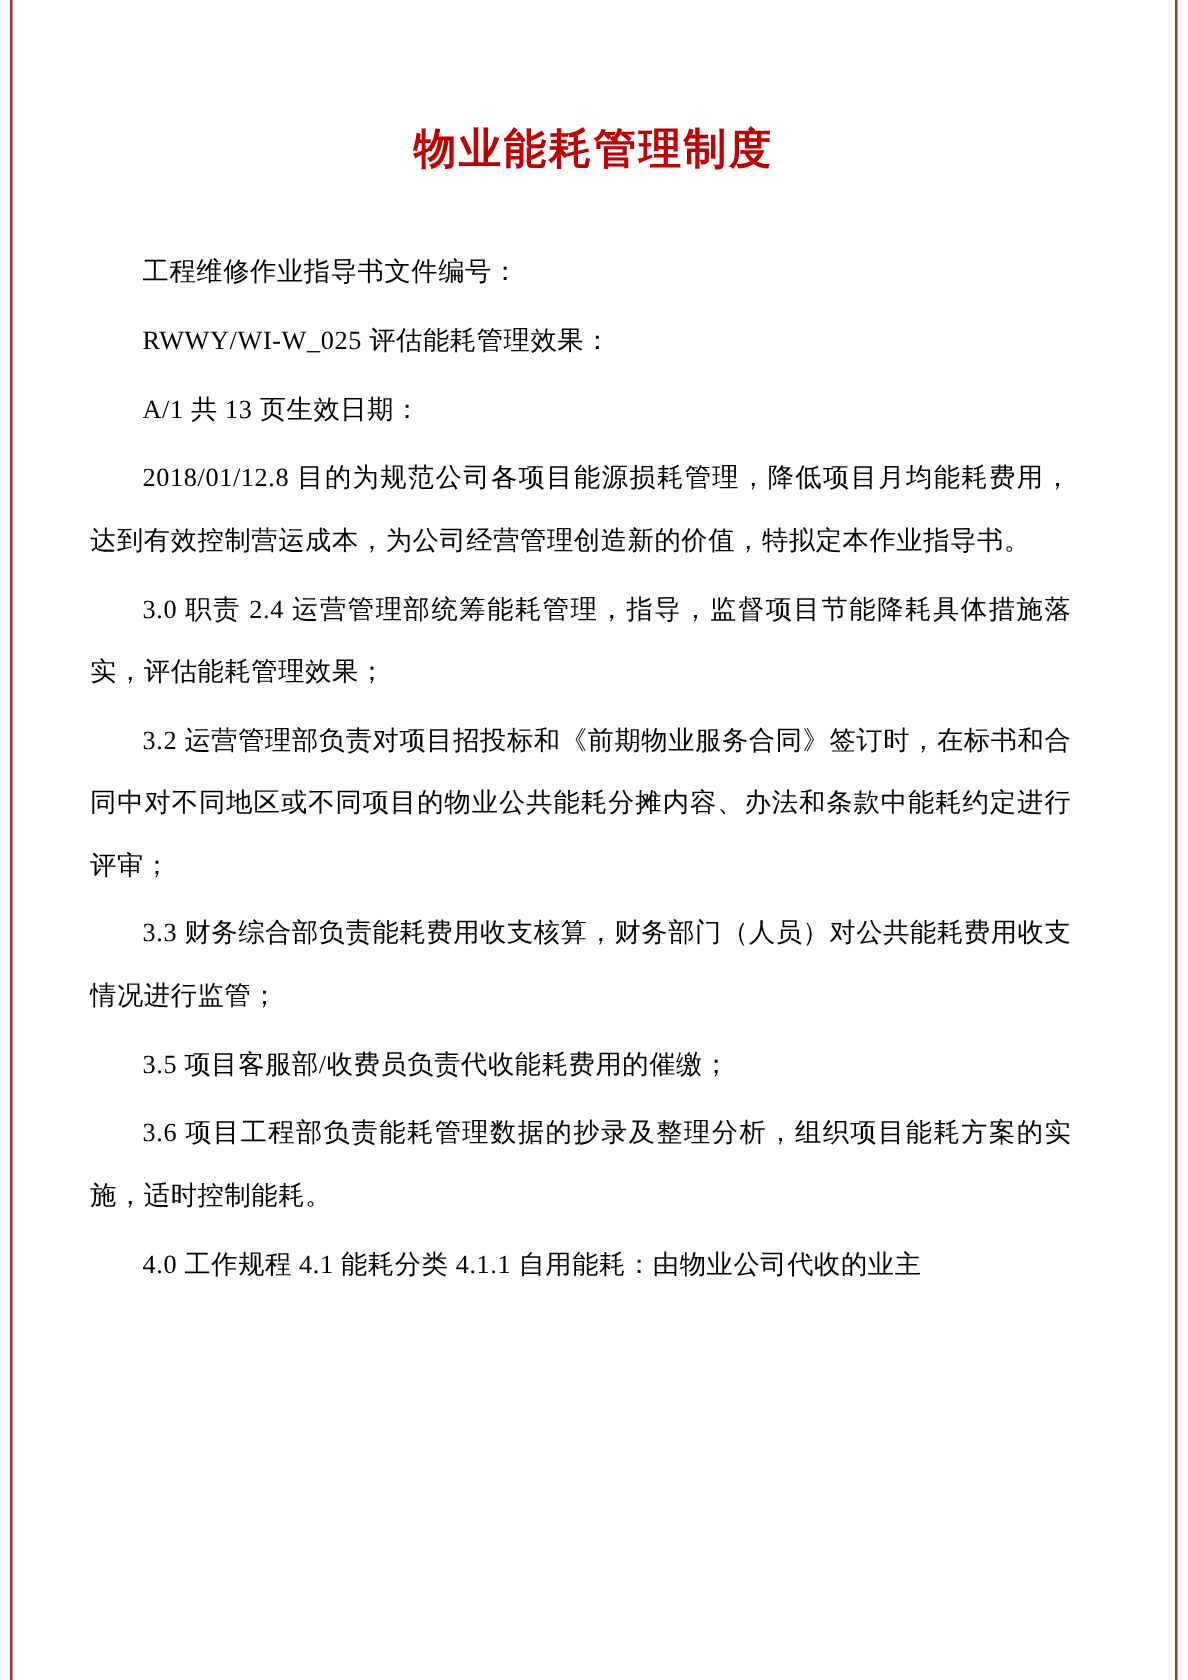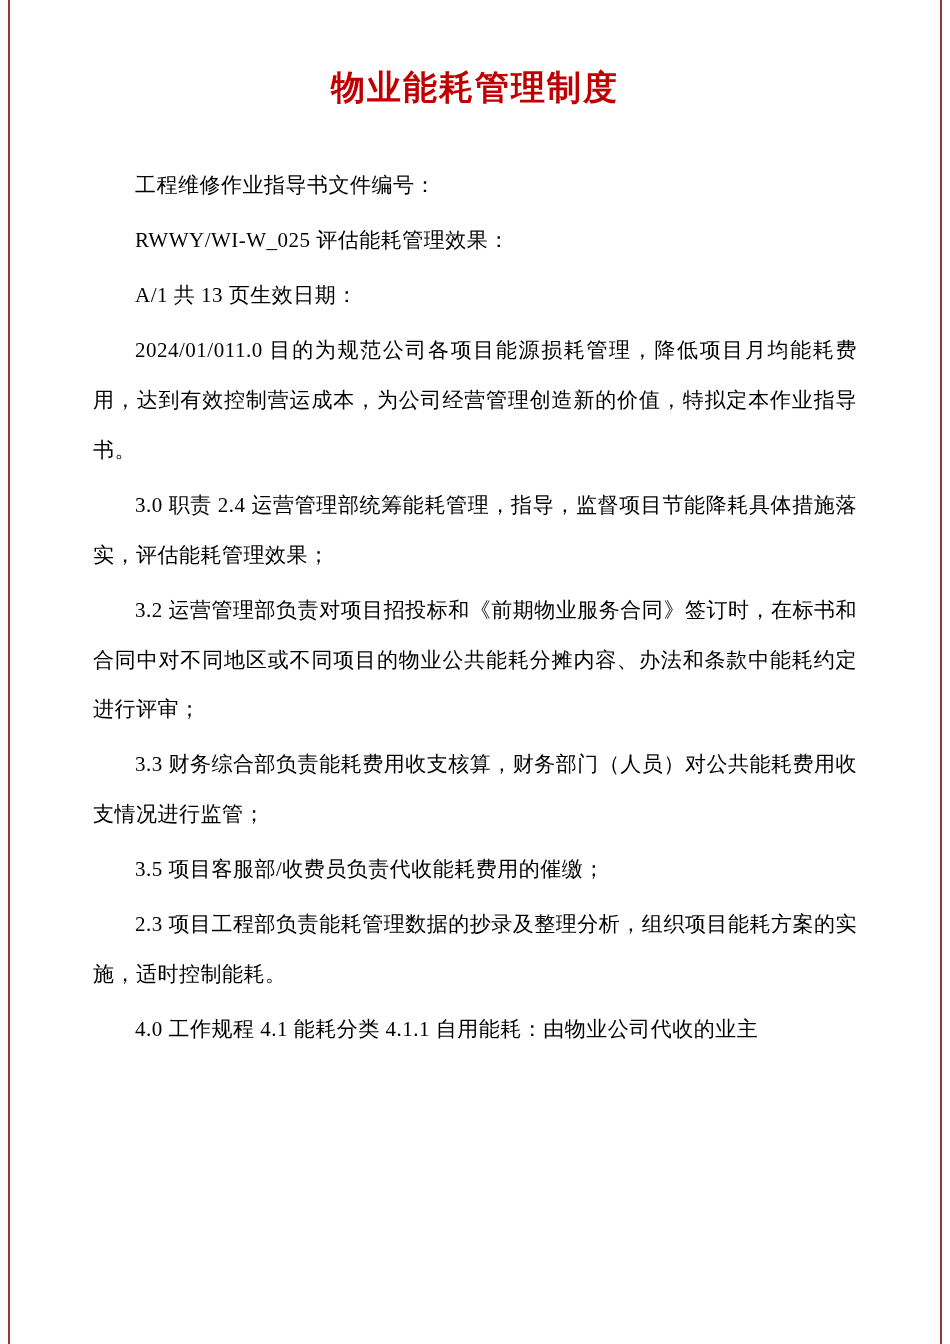--- a/index.html
+++ b/index.html
@@ -22,30 +22,30 @@
     position: absolute;
     top: 0;
     bottom: 0;
     width: 2px;
     background: #953734;
   }
   .edge-line.left  { left: 8px; }
   .edge-line.right { right: 8px; }
   .doc-title {
     margin: 0;
-    padding-top: 68px;
+    padding-top: 100px;
     text-align: center;
     font-size: 34px;
     font-weight: bold;
     color: #c00000;
     letter-spacing: 2px;
     line-height: 1.2;
   }
   .doc-body {
-    padding: 52px 93px 40px 93px;
+    padding: 52px 93px 40px 72px;
   }
   .para {
     margin: 0 0 5px 0;
     font-size: 21px;
     letter-spacing: 0.5px;
     line-height: 2.38;
     text-align: justify;
     text-indent: 2em;
   }
 </style>
@@ -55,21 +55,21 @@
 <div class="page">
   <div class="edge-line left"></div>
   <div class="edge-line right"></div>
 
   <h1 class="doc-title">物业能耗管理制度</h1>
 
   <div class="doc-body" id="paragraphs">
       <p class="para">工程维修作业指导书文件编号：</p>
       <p class="para">RWWY/WI-W_025 评估能耗管理效果：</p>
       <p class="para">A/1 共 13 页生效日期：</p>
-      <p class="para">2024/01/011.0 目的为规范公司各项目能源损耗管理，降低项目月均能耗费用，达到有效控制营运成本，为公司经营管理创造新的价值，特拟定本作业指导书。</p>
+      <p class="para">2018/01/12.8 目的为规范公司各项目能源损耗管理，降低项目月均能耗费用，达到有效控制营运成本，为公司经营管理创造新的价值，特拟定本作业指导书。</p>
       <p class="para">3.0 职责 2.4 运营管理部统筹能耗管理，指导，监督项目节能降耗具体措施落实，评估能耗管理效果；</p>
       <p class="para">3.2 运营管理部负责对项目招投标和《前期物业服务合同》签订时，在标书和合同中对不同地区或不同项目的物业公共能耗分摊内容、办法和条款中能耗约定进行评审；</p>
       <p class="para">3.3 财务综合部负责能耗费用收支核算，财务部门（人员）对公共能耗费用收支情况进行监管；</p>
       <p class="para">3.5 项目客服部/收费员负责代收能耗费用的催缴；</p>
-      <p class="para">2.3 项目工程部负责能耗管理数据的抄录及整理分析，组织项目能耗方案的实施，适时控制能耗。</p>
+      <p class="para">3.6 项目工程部负责能耗管理数据的抄录及整理分析，组织项目能耗方案的实施，适时控制能耗。</p>
       <p class="para">4.0 工作规程 4.1 能耗分类 4.1.1 自用能耗：由物业公司代收的业主</p>
     </div>
 </div>
 
 </body></html>

